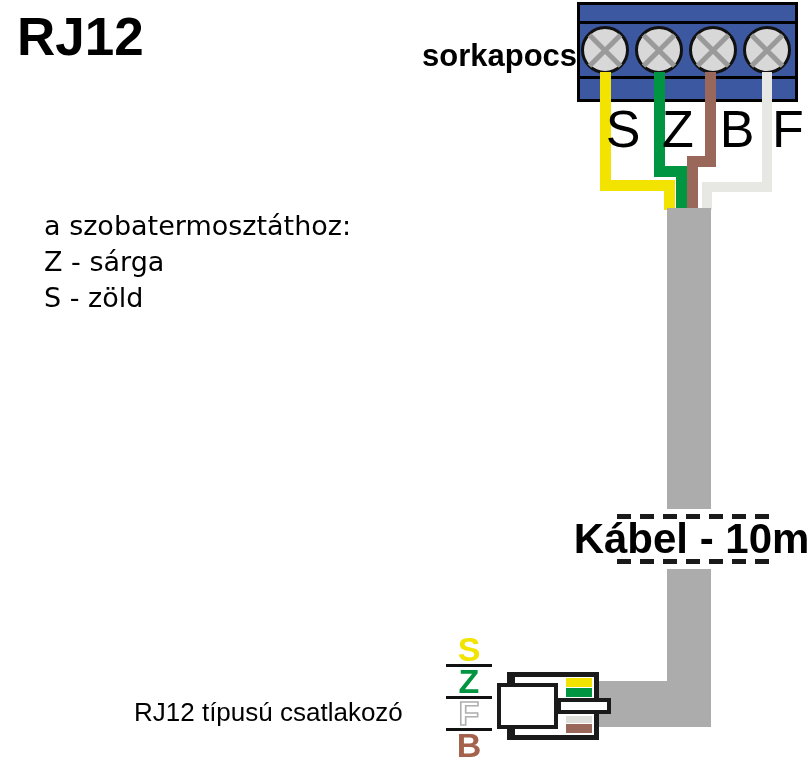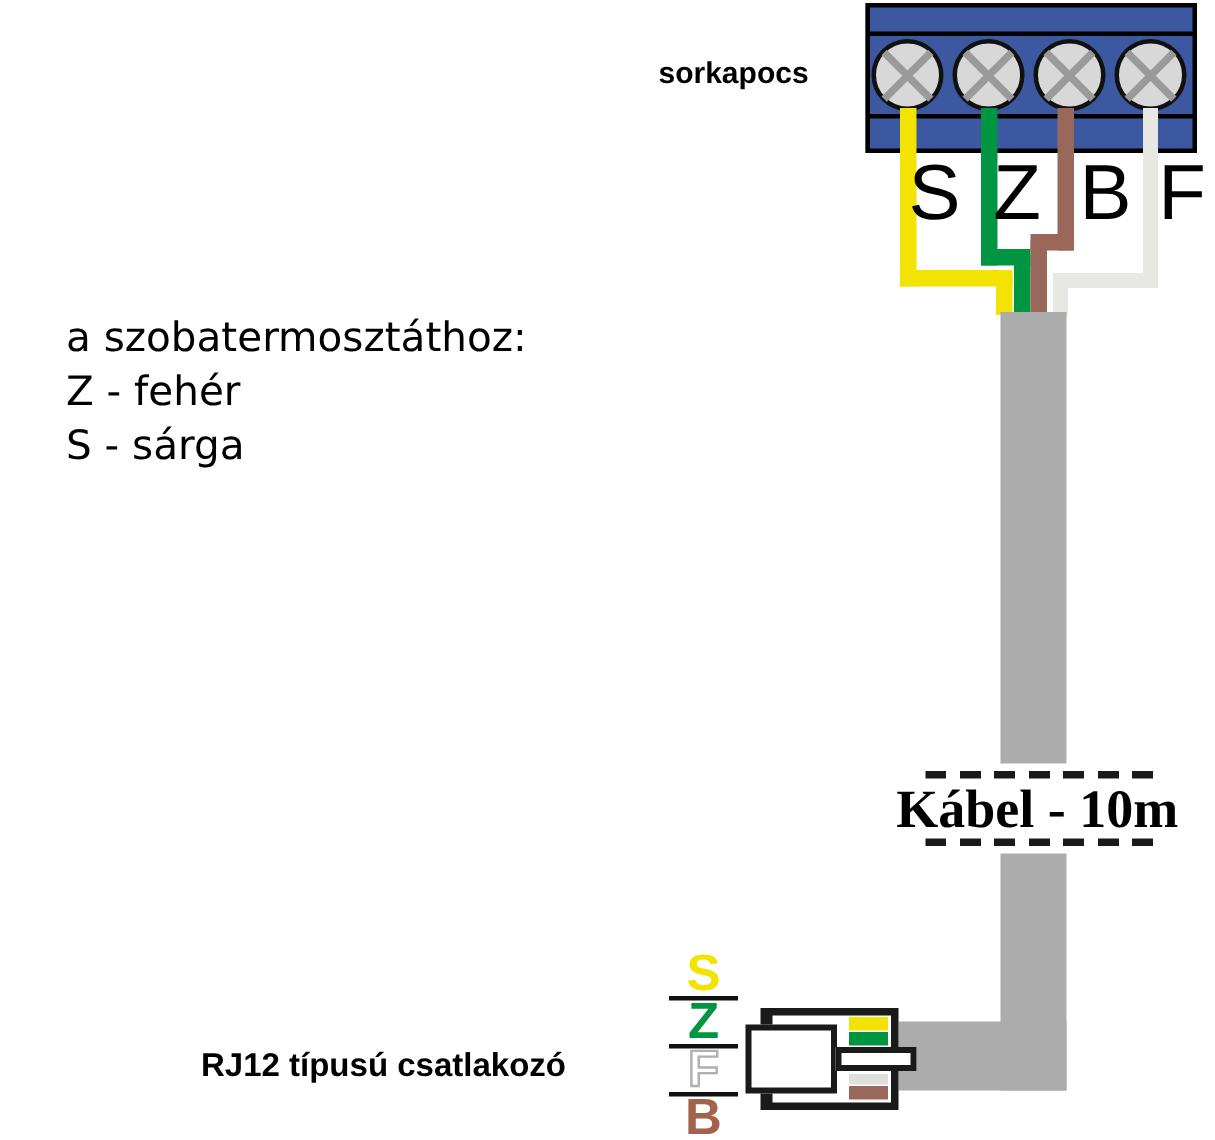--- a/index.html
+++ b/index.html
@@ -4,22 +4,22 @@
 <style>
   html,body { margin:0; padding:0; background:#fff; }
   .canvas {
     position:relative; width:810px; height:760px; background:#ffffff;
     font-family:"Liberation Sans", sans-serif; overflow:hidden; color:#000;
   }
   .abs { position:absolute; }
 
   
   .title { left:17px; top:8px; font-size:53px; font-weight:bold; line-height:1.1; }
-  .term-label { left:439px; top:38px; font-size:20px; font-weight:bold; }
-  .conn-label { left:134px; top:697px; font-size:22px; font-weight:bold; }
+  .term-label { left:422px; top:38px; font-size:31px; font-weight:bold; }
+  .conn-label { left:134px; top:697px; font-size:26px; font-weight:normal; }
 
   
   .block { left:577px; top:2px; width:221px; height:100px;
            background:var(--block-blue); border:3px solid #000; box-sizing:border-box; }
   .block-line { position:absolute; left:-1px; right:-1px; height:3px; background:#000; }
   .line-top { top:16px; }
   .line-bottom { top:71px; }
   .screw { position:absolute; width:48px; height:48px; border-radius:50%; top:21px;
            background:var(--screw-gray); border:3px solid #111; box-sizing:border-box; }
   .screw::before, .screw::after { content:""; position:absolute; left:-1px; right:-1px;
@@ -61,21 +61,21 @@
   #cable-top    { left:667px; top:208px; width:44px; height:303px; }
   #cable-bottom { left:667px; top:568px; width:44px; height:159px; }
   #cable-arm    { left:598px; top:681px; width:113px; height:46px; }
 
   
   .kabel-box { left:575px; top:509px; width:233px; height:60px; background:#fff; z-index:3; }
   .dash { position:absolute; left:42px; width:153px; height:5px;
           background:repeating-linear-gradient(90deg,#1a1a1a 0 14px, transparent 14px 23px); }
   .dash-top{ top:5px; } .dash-bottom{ top:50px; }
   .kabel-text { position:absolute; inset:0; display:flex; align-items:center;
-          justify-content:center; font-size:36px; font-weight:bold; white-space:nowrap;font-family:Liberation Serif, serif; }
+          justify-content:center; font-size:42px; font-weight:bold; white-space:nowrap; }
 
   
   .connpart { position:absolute; z-index:4; box-sizing:border-box; }
   #conn-main  { left:507px; top:672px; width:92px; height:68px; border:5px solid #1a1a1a; background:#fff; }
   #conn-notch-t { left:511px; top:675px; width:4px; height:10px; background:#1a1a1a; z-index:5; }
   #conn-notch-b { left:511px; top:727px; width:4px; height:11px; background:#1a1a1a; z-index:5; }
   #conn-front { left:497px; top:683px; width:61px; height:46px; border:4px solid #1a1a1a; background:#fff; z-index:5; }
   #conn-latch { left:557px; top:698px; width:54px; height:16px; border:4px solid #1a1a1a; background:#fff; z-index:5; }
   .stripe { position:absolute; left:566px; width:26px; z-index:5; }
   #stripe-s { top:678px; height:9px; background:var(--wire-yellow); }
@@ -92,20 +92,21 @@
   .pin-z { color:var(--wire-green); }
   .pin-f { color:#fff; -webkit-text-stroke:1.6px var(--letter-f-outline);
            text-shadow:0 0 1px var(--letter-f-outline); }
   .pin-b { color:var(--letter-b-brown); }
 </style>
 </head>
 <body>
 
 <div class="canvas">
 
+  <div class="abs title">RJ12</div>
   <div class="abs term-label">sorkapocs</div>
 
   <div class="abs block">
     <div class="block-line line-top"></div>
     <div class="block-line line-bottom"></div>
     <div class="screw p1"></div>
     <div class="screw p2"></div>
     <div class="screw p3"></div>
     <div class="screw p4"></div>
   </div>
@@ -123,22 +124,22 @@
   <div class="wire ww" id="ww2"></div>
   <div class="wire ww" id="ww3"></div>
 
   <div class="tletter tl1">S</div>
   <div class="tletter tl2">Z</div>
   <div class="tletter tl3">B</div>
   <div class="tletter tl4">F</div>
 
   <div class="abs desc">
     <div>a szobatermosztáthoz:</div>
-    <div>Z - fehér</div>
-    <div>S - sárga</div>
+    <div>Z - sárga</div>
+    <div>S - zöld</div>
   </div>
 
   <div class="cable" id="cable-top"></div>
   <div class="cable" id="cable-bottom"></div>
   <div class="cable" id="cable-arm"></div>
 
   <div class="abs kabel-box">
     <div class="dash dash-top"></div>
     <div class="kabel-text">Kábel - 10m</div>
     <div class="dash dash-bottom"></div>

